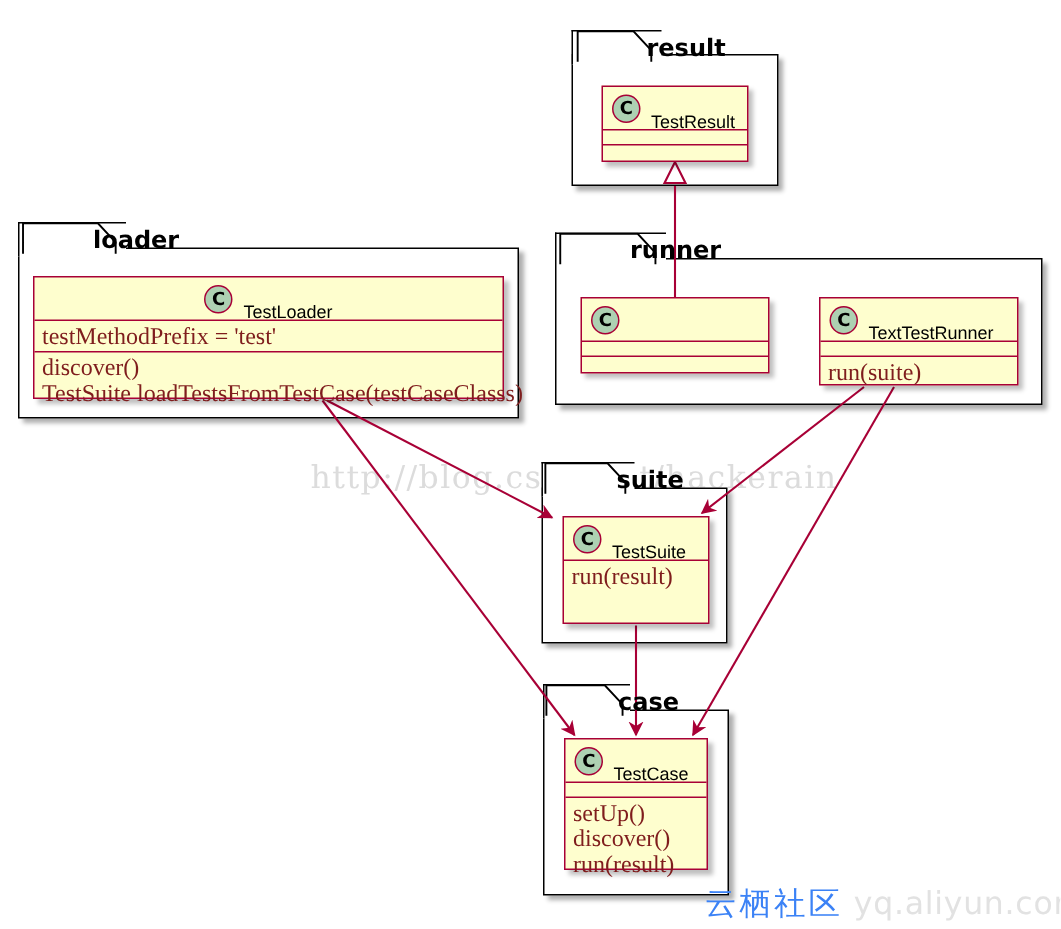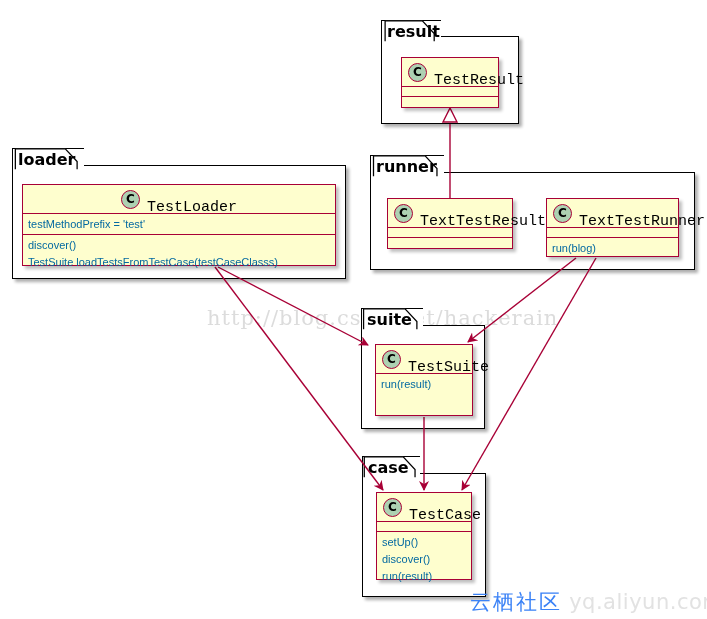--- a/index.html
+++ b/index.html
@@ -75,20 +75,21 @@
   .package-label {
     position: absolute;
     left: 6px;
     top: 2px;
     font-size: 16px;
     font-weight: bold;
     color: #000000;
     font-family: "DejaVu Sans", sans-serif;
     white-space: nowrap;
     z-index: 3;
+    padding-left: 44px;
   }
 
   
   .classbox {
     position: absolute;
     box-sizing: border-box;
     background: #FEFECE;
     border: 1.5px solid #A80036;
     box-shadow: 3px 3px 3px rgba(0,0,0,0.25);
     z-index: 4;
@@ -117,43 +118,43 @@
     color: #000000;
     font-size: 12px;
     font-weight: bold;
     line-height: 16px;
     text-align: center;
     font-family: "DejaVu Sans", sans-serif;
     flex: none;
     margin-right: 7px;
   }
   .cb-name {
-    font-size: 15px;
+    font-size: 12px;
     color: #000000;
-    font-family: Liberation Mono, monospace;
+    font-family: Liberation Sans, sans-serif;
     margin-top: 17px;
   }
   .cb-section {
     position: relative;
     box-sizing: border-box;
     border-bottom: 1.5px solid #A80036;
     padding: 2px 5px 3px 5px;
     min-height: 10px;
   }
   .cb-section:last-child {
     border-bottom: none;
   }
   .cb-section.empty {
     height: 10px;
     padding: 0;
   }
   .cb-line {
-    font-size: 11px;
-    color: #0369a1;
-    font-family: Liberation Sans, sans-serif;
+    font-size: 16px;
+    color: #7f1d1d;
+    font-family: Liberation Serif, serif;
     line-height: 17px;
     white-space: nowrap;
   }
 
   
   .edges {
     position: absolute;
     left: 0;
     top: 0;
     width: 707px;
@@ -212,34 +213,33 @@
   <div class="package-tab" style="left:370px; top:155px; width:74px;">
     <svg class="tab-shape" width="80" height="26" viewBox="0 0 80 26">
       <path d="M1,25 L1,1 L62,1 L76,16 L76,25" fill="#ffffff" stroke="#000000" stroke-width="1.5"></path>
     </svg>
   </div>
   <div class="package-label" style="left:376px; top:157px;">runner</div>
 
   <div class="classbox" style="left:387px; top:198px; width:126px; height:51px;">
     <div class="cb-title leftish">
       <span class="cb-icon">C</span>
-      <span class="cb-name">TextTestResult</span>
     </div>
     <div class="cb-section empty"></div>
     <div class="cb-section empty"></div>
   </div>
 
   <div class="classbox" style="left:546px; top:198px; width:133px; height:59px;">
     <div class="cb-title leftish">
       <span class="cb-icon">C</span>
       <span class="cb-name">TextTestRunner</span>
     </div>
     <div class="cb-section empty"></div>
     <div class="cb-section">
-      <div class="cb-line">run(blog)</div>
+      <div class="cb-line">run(suite)</div>
     </div>
   </div>
 
   <div class="package" style="left:361px; top:325px; width:124px; height:104px;"></div>
   <div class="package-tab" style="left:361px; top:308px; width:62px;">
     <svg class="tab-shape" width="68" height="26" viewBox="0 0 68 26">
       <path d="M1,25 L1,1 L50,1 L64,16 L64,25" fill="#ffffff" stroke="#000000" stroke-width="1.5"></path>
     </svg>
   </div>
   <div class="package-label" style="left:367px; top:310px;">suite</div>

